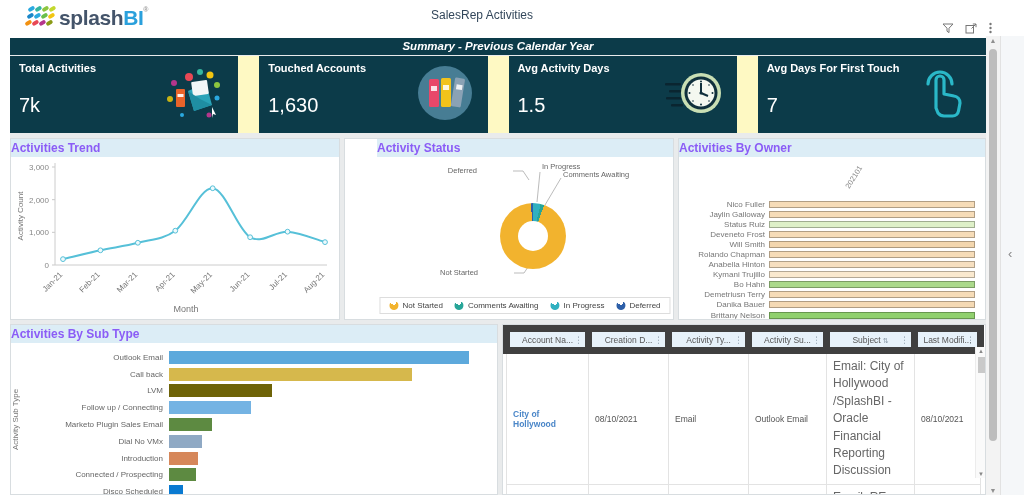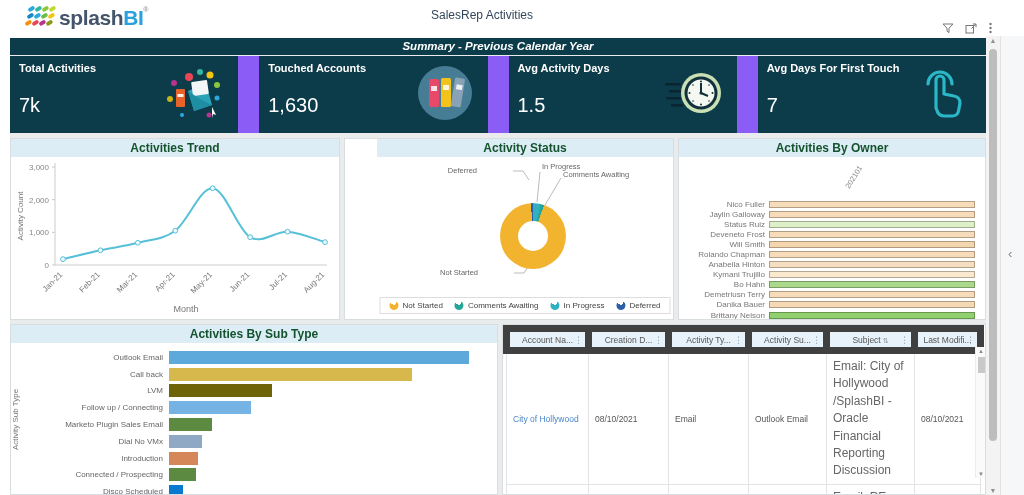--- a/index.html
+++ b/index.html
@@ -18,30 +18,30 @@
   .page-title { position:absolute; left:0; right:60px; top:8px; text-align:center; font-size:12px; color:#33475b; }
   .top-icons { position:absolute; left:942px; top:22px; display:flex; gap:11px; align-items:center; }
   .top-icons svg { display:block; cursor:pointer; }
 
   
   .backdrop { position:absolute; left:10px; top:38px; width:976px; height:457px; background:#e9ebec; }
 
   
   .summary-bar { position:absolute; left:10px; top:38px; width:976px; height:17px; background:#0c3b49;
     color:#fff; font-size:11.5px; font-weight:bold; text-align:center; line-height:17px;font-style:italic; }
-  .kpi-row { position:absolute; left:10px; top:56px; width:976px; height:77px; display:flex; gap:21px; background:#8b5cf6; }
+  .kpi-row { position:absolute; left:10px; top:56px; width:976px; height:77px; display:flex; gap:21px; background:#fef9c3; }
   .kpi { flex:1; background:#0c3b49; position:relative; color:#fff; cursor:pointer; }
   .kpi-label { position:absolute; left:9px; top:6px; font-size:11px; font-weight:bold; }
   .kpi-value { position:absolute; left:9px; top:38px; font-size:20px; }
   .kpi-icon { position:absolute; right:14px; top:50%; transform:translateY(-50%); }
 
   
   .panel { position:absolute; background:#fff; border:1px solid #d8dde0; overflow:hidden; }
-  .panel-head { height:18px; background:#dcedf6; text-align:center; font-size:12px; font-weight:600;
-    color:#14532d; line-height:18px; }
+  .panel-head { height:18px; background:#dcedf6; text-align:left; font-size:12px; font-weight:600;
+    color:#8b5cf6; line-height:18px; }
   .panel-body { position:relative; }
 
   #panel-trend   { left:10px;  top:138px; width:330px; height:182px; }
   #panel-status  { left:344px; top:138px; width:330px; height:182px;padding-left:32px; }
   #panel-owner   { left:678px; top:138px; width:308px; height:182px; }
   #panel-subtype { left:10px;  top:324px; width:488px; height:171px; }
   #panel-details { left:502px; top:324px; width:484px; height:171px; }
 
   
   #trend-svg { display:block; }
@@ -71,21 +71,21 @@
   .subtype-bar { height:13px; }
 
   
   .details-wrap { position:absolute; left:0; top:0; width:474px; }
   table { border-collapse:collapse; table-layout:fixed; width:474px; }
   th { background:#e7f2fa; font-size:8.5px; color:#555; font-weight:normal; height:22px;
     border:7px solid #404040; padding:0 3px; position:relative; text-align:center; cursor:pointer; }
   .th-menu { position:absolute; right:2px; top:50%; transform:translateY(-50%); color:#8a9aa8; font-size:9px; cursor:pointer; }
   .th-sort { color:#8a9aa8; font-size:7px; margin-left:2px; }
   td { border:1px solid #e3e3e3; font-size:8.5px; color:#555; padding:4px 6px; vertical-align:middle; background:#fff; }
-  td.link { color:#4a86c8; cursor:pointer; }
+  td.link { color:#4a86c8; cursor:pointer;font-weight:bold; }
   td.subject { font-size:12px; line-height:1.45; color:#666; }
   tr.r1 { height:56px; } tr.r2 { height:40px; } tr.r3 { height:62px; }
 
   .tbl-vscroll { position:absolute; right:0px; top:22px; width:10px; height:131px; background:#fafafa; border-left:1px solid #ececec; }
   .tbl-vscroll .arr { position:absolute; left:0; width:10px; text-align:center; font-size:6px; color:#888; cursor:pointer; }
   .tbl-thumb { position:absolute; left:1.5px; top:10px; width:7px; height:16px; background:#c9c9c9; cursor:pointer; }
 
   
   .page-vscroll { position:absolute; left:986px; top:36px; width:14px; height:459px; background:#f3f3f3; }
   .page-vscroll .arr { position:absolute; left:0; width:14px; text-align:center; font-size:7px; color:#909090; cursor:pointer; }

